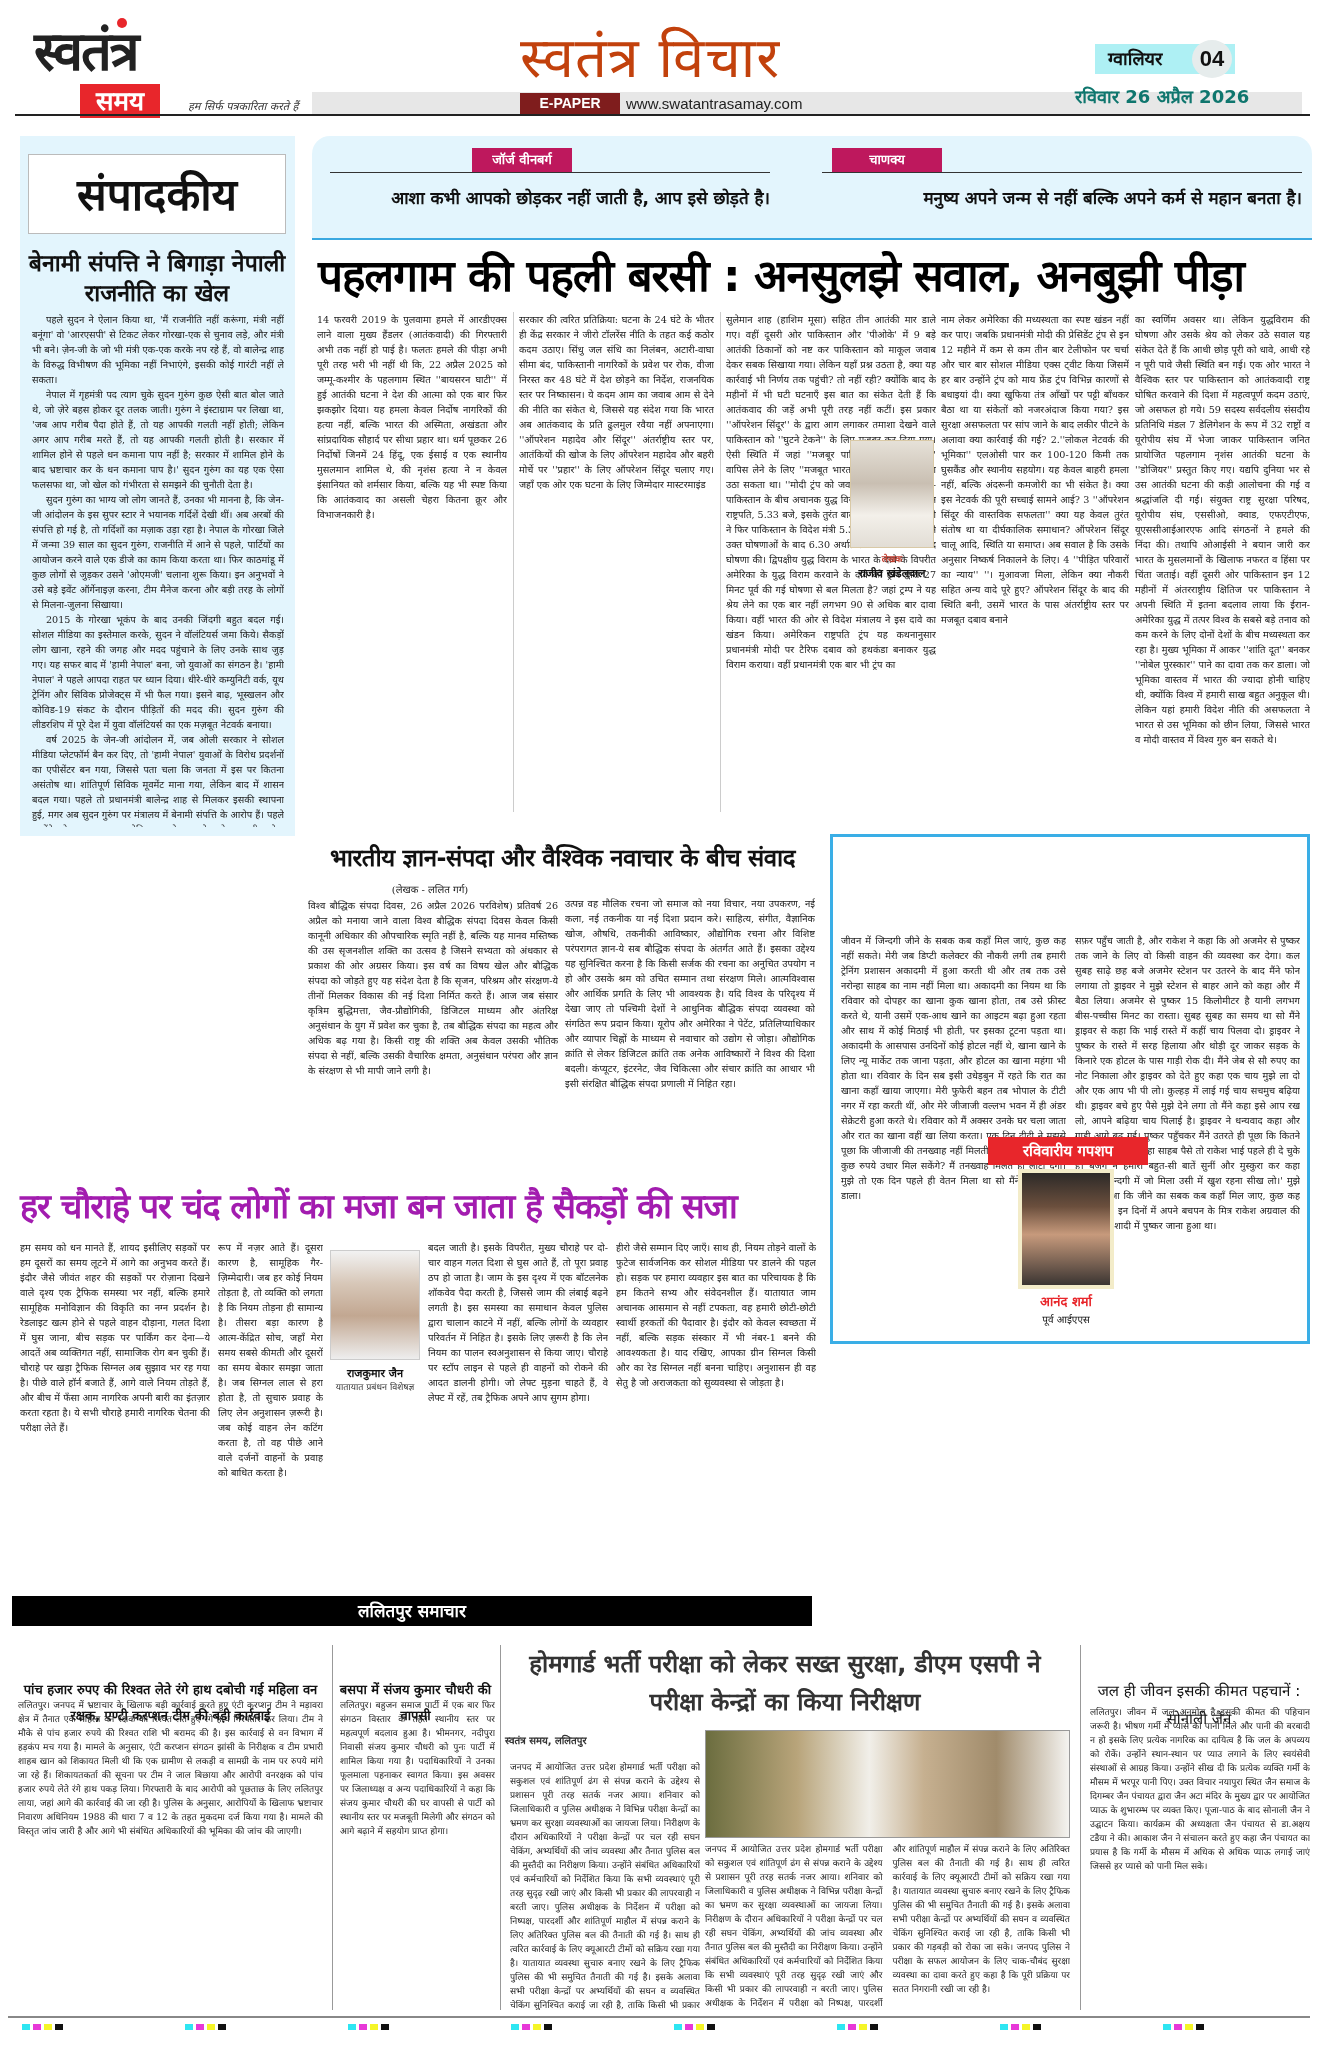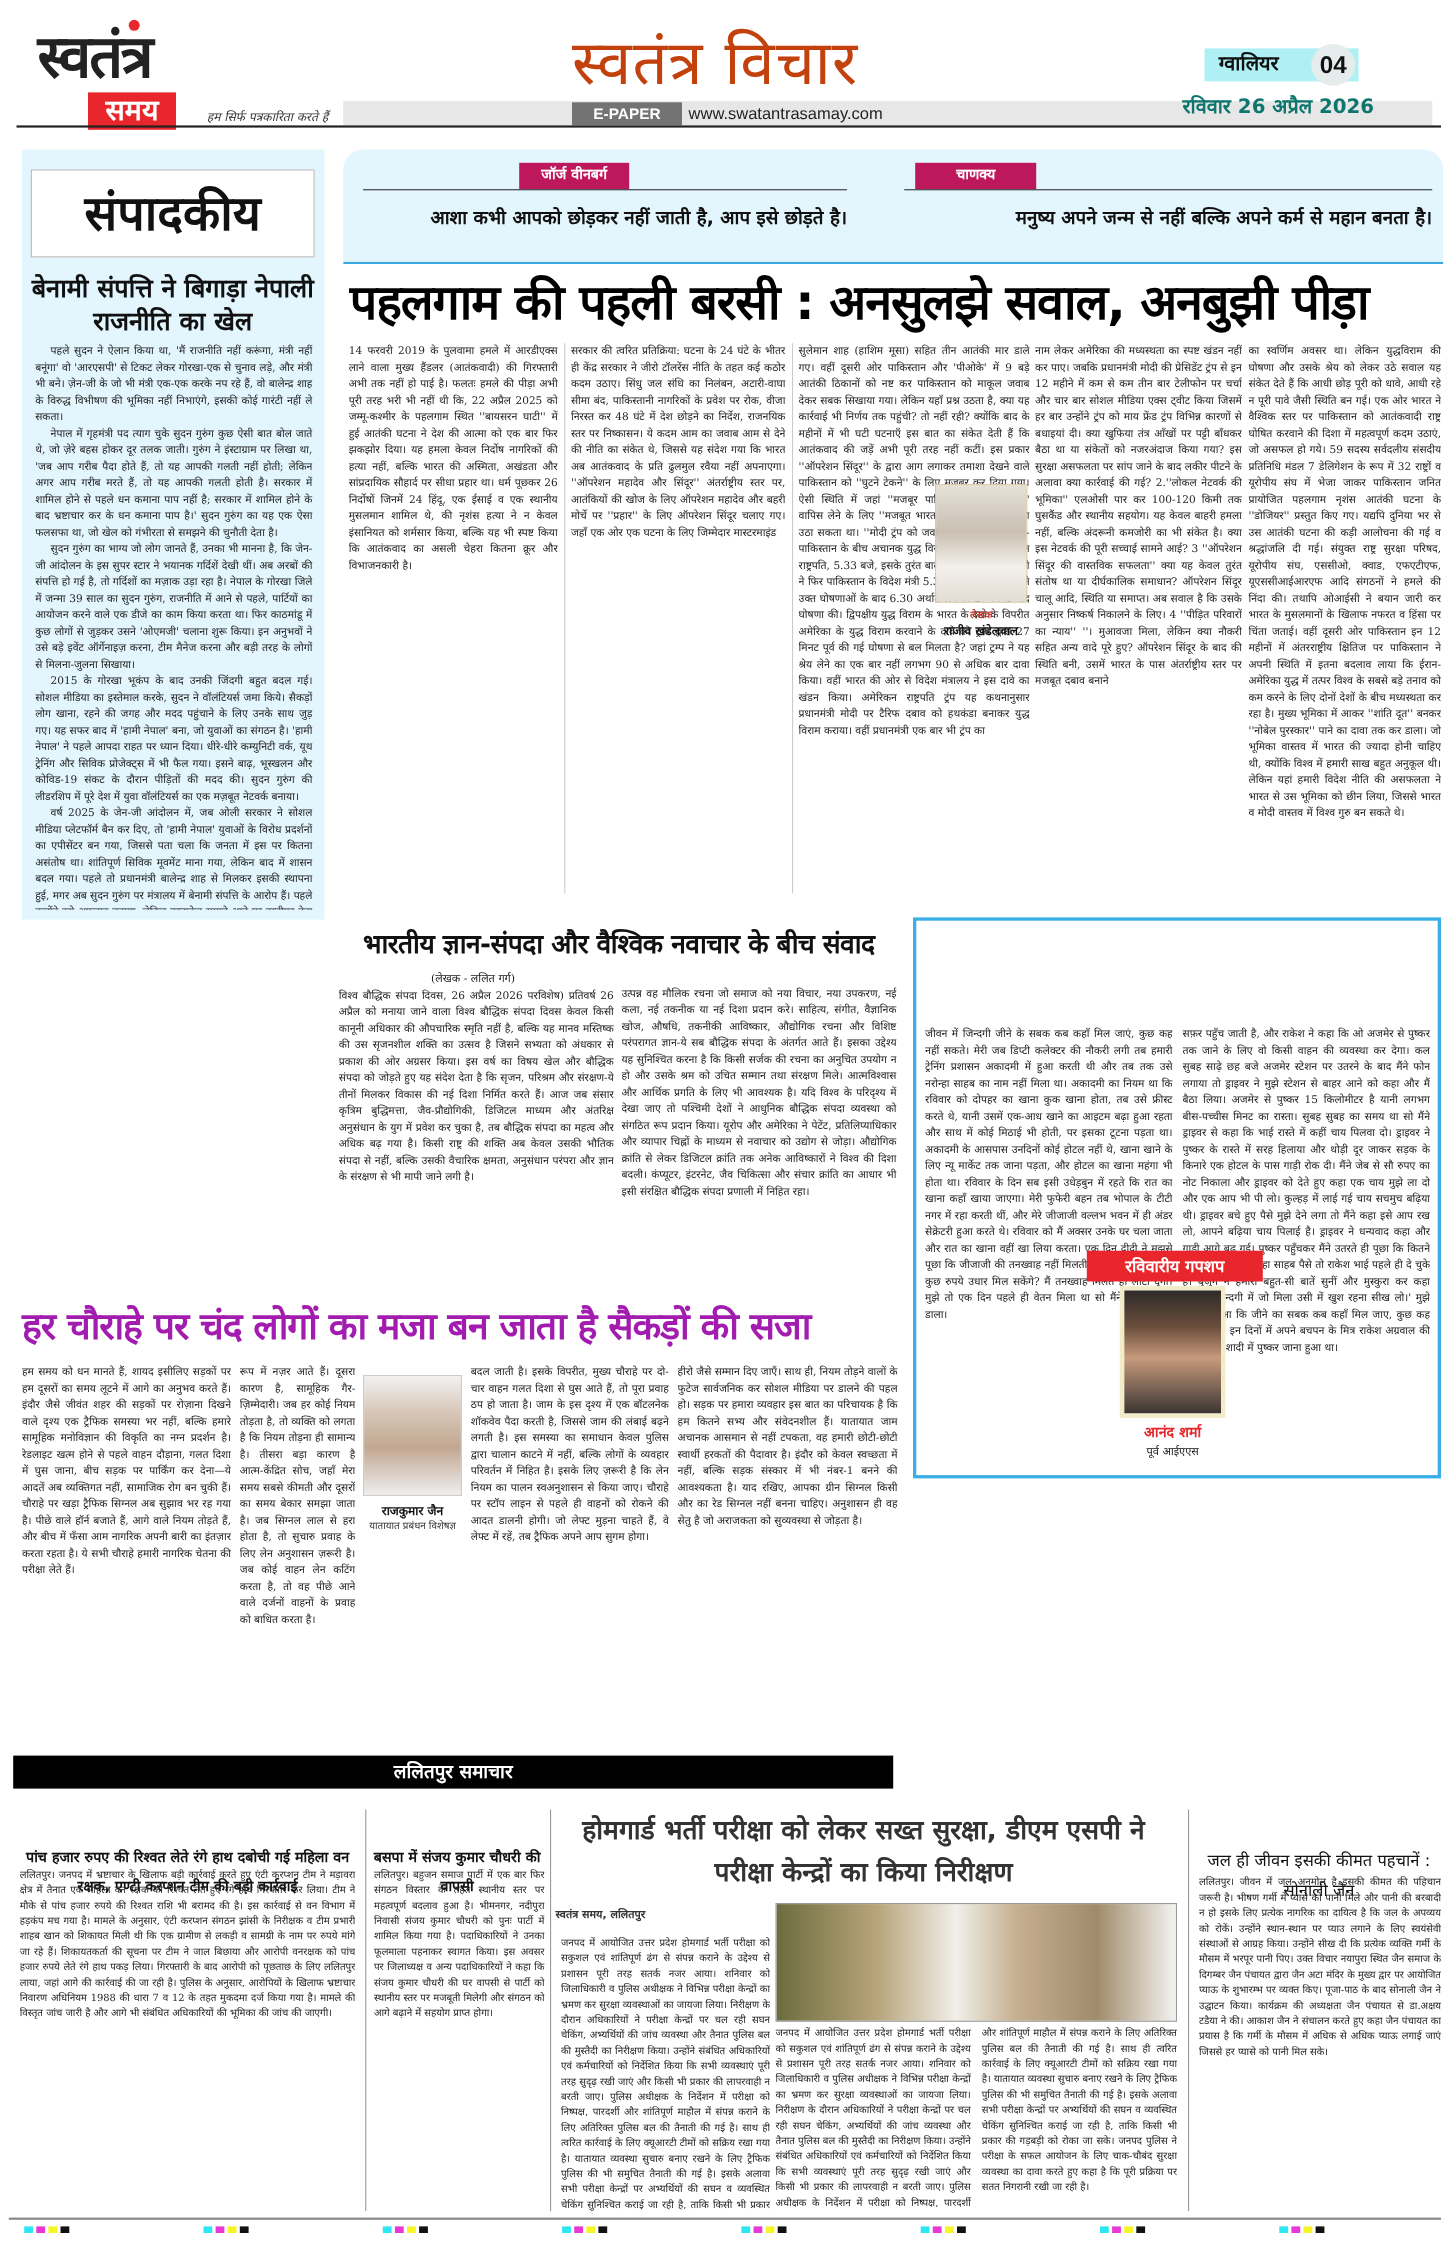--- a/index.html
+++ b/index.html
@@ -8,21 +8,21 @@
 
   
   .masthead { position: absolute; left: 0; top: 0; width: 1318px; height: 118px; }
   .logo-top { position: absolute; left: 34px; top: 24px; font-family: "DejaVu Serif", serif; font-weight: bold; font-size: 54px; line-height: 54px; color: #222; letter-spacing: -2px; }
   .logo-dot { position: absolute; left: 117px; top: 18px; width: 10px; height: 10px; border-radius: 50%; background: #e8262b; }
   .logo-bottom { position: absolute; left: 80px; top: 84px; width: 80px; height: 34px; background: #e8262b; color: #fff; font-weight: bold; font-size: 26px; line-height: 34px; text-align: center; }
   .tagline { position: absolute; left: 188px; top: 98px; font-family: "DejaVu Serif", serif; font-style: italic; font-size: 11px; color: #333; }
   .gray-bar { position: absolute; left: 312px; top: 92px; width: 990px; height: 22px; background: #e7e7e7; }
   .masthead-rule { position: absolute; left: 15px; top: 114px; width: 1295px; height: 2px; background: #222; }
   .paper-title { position: absolute; left: 520px; top: 28px; font-family: "DejaVu Sans", sans-serif; font-size: 56px; line-height: 60px; color: #c2410c; letter-spacing: 1px; }
-  .epaper-badge { position: absolute; left: 520px; top: 93px; width: 100px; height: 21px; background: #737373; color: #fff; font-family: "Liberation Sans", sans-serif; font-weight: bold; font-size: 14px; line-height: 21px; text-align: center; }
+  .epaper-badge { position: absolute; left: 520px; top: 93px; width: 100px; height: 21px; background: #7f1d1d; color: #fff; font-family: "Liberation Sans", sans-serif; font-weight: bold; font-size: 14px; line-height: 21px; text-align: center; }
   .site-url { position: absolute; left: 626px; top: 93px; font-family: "Liberation Sans", sans-serif; font-size: 15px; line-height: 21px; color: #222; }
   .edition-box { position: absolute; left: 1095px; top: 44px; width: 140px; height: 30px; background: #aef0f4; }
   .edition-city { position: absolute; left: 1108px; top: 44px; font-weight: bold; font-size: 18px; line-height: 30px; color: #111; }
   .page-num { position: absolute; left: 1192px; top: 40px; width: 40px; height: 38px; border-radius: 50%; background: #e6ecec; font-family: "Liberation Sans", sans-serif; font-weight: bold; font-size: 22px; line-height: 38px; text-align: center; color: #111; }
   .date-line { position: absolute; left: 1075px; top: 84px; font-weight: bold; font-size: 18px; color: #0f766e; }
 
   
   .editorial { position: absolute; left: 20px; top: 136px; width: 275px; height: 700px; background: #e3f5fd; }
   .editorial-title-box { position: absolute; left: 8px; top: 18px; width: 258px; height: 80px; background: #fff; border: 1px solid #bbb; font-weight: bold; font-size: 44px; line-height: 80px; text-align: center; color: #111; }
   .editorial-headline { position: absolute; left: 6px; top: 112px; width: 262px; font-weight: bold; font-size: 23px; line-height: 30px; text-align: center; color: #111; }

